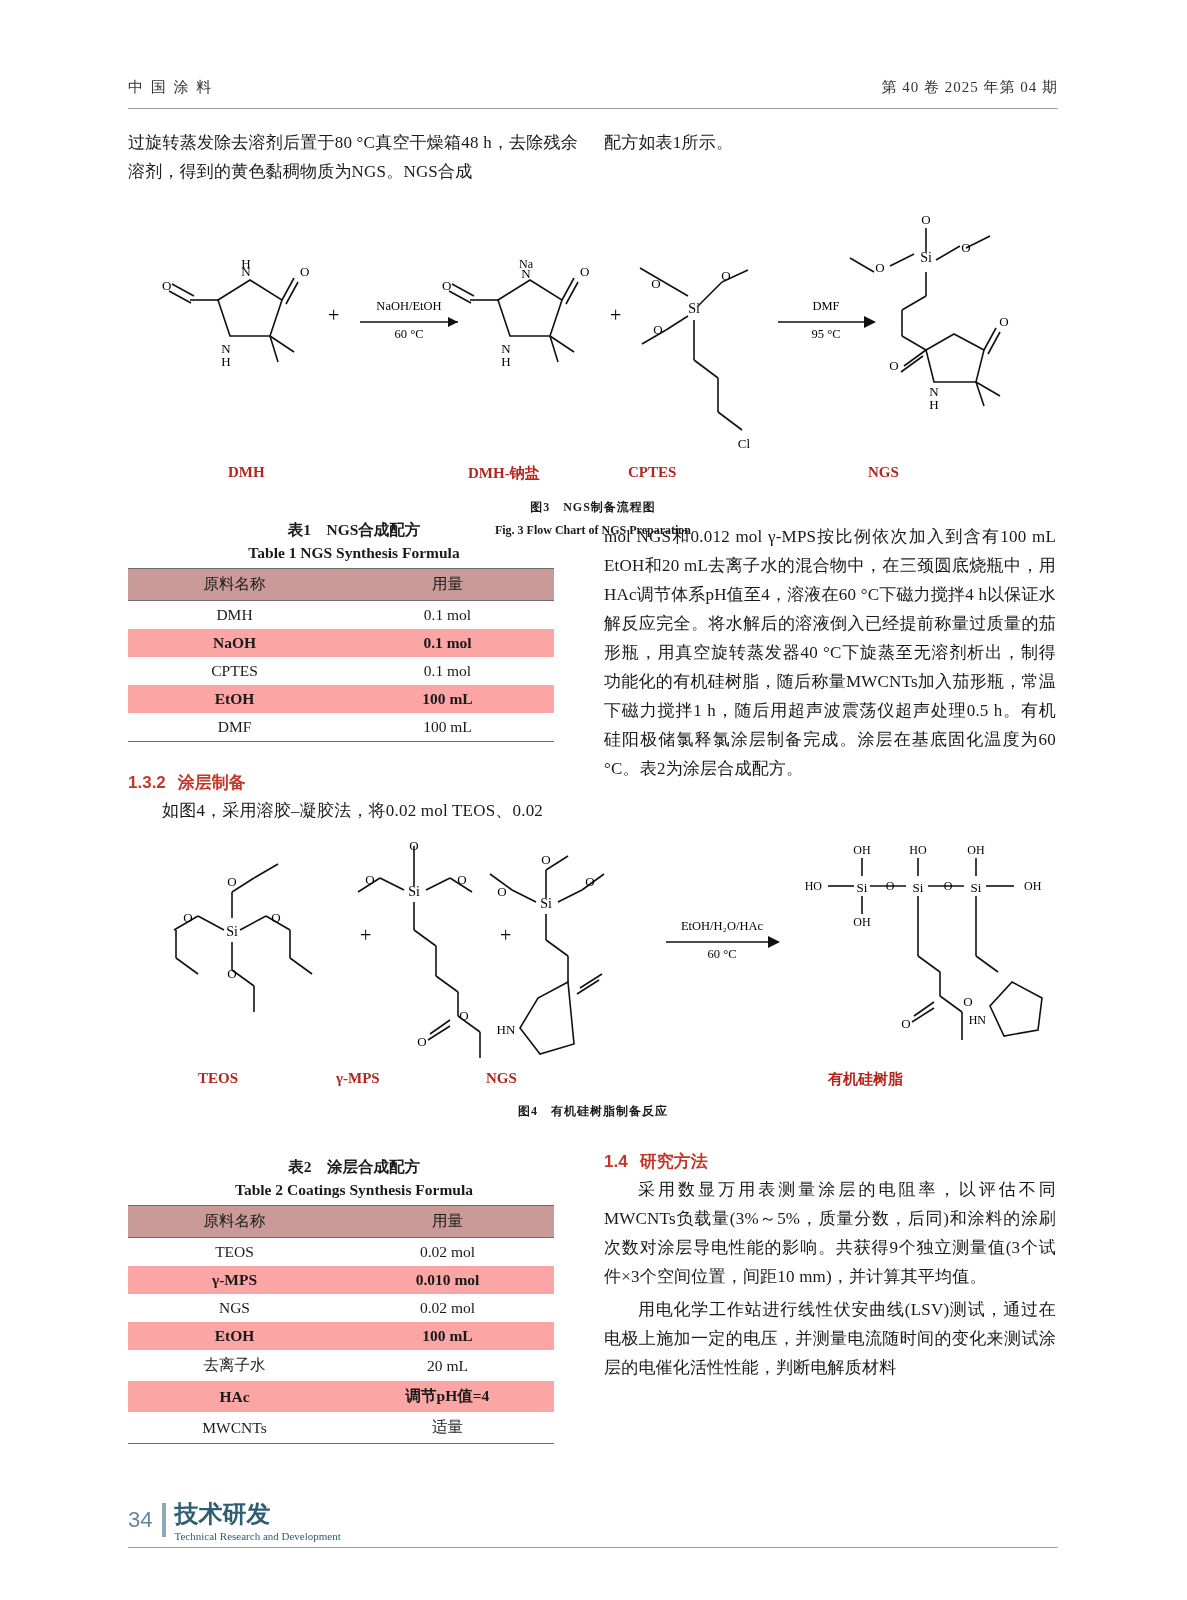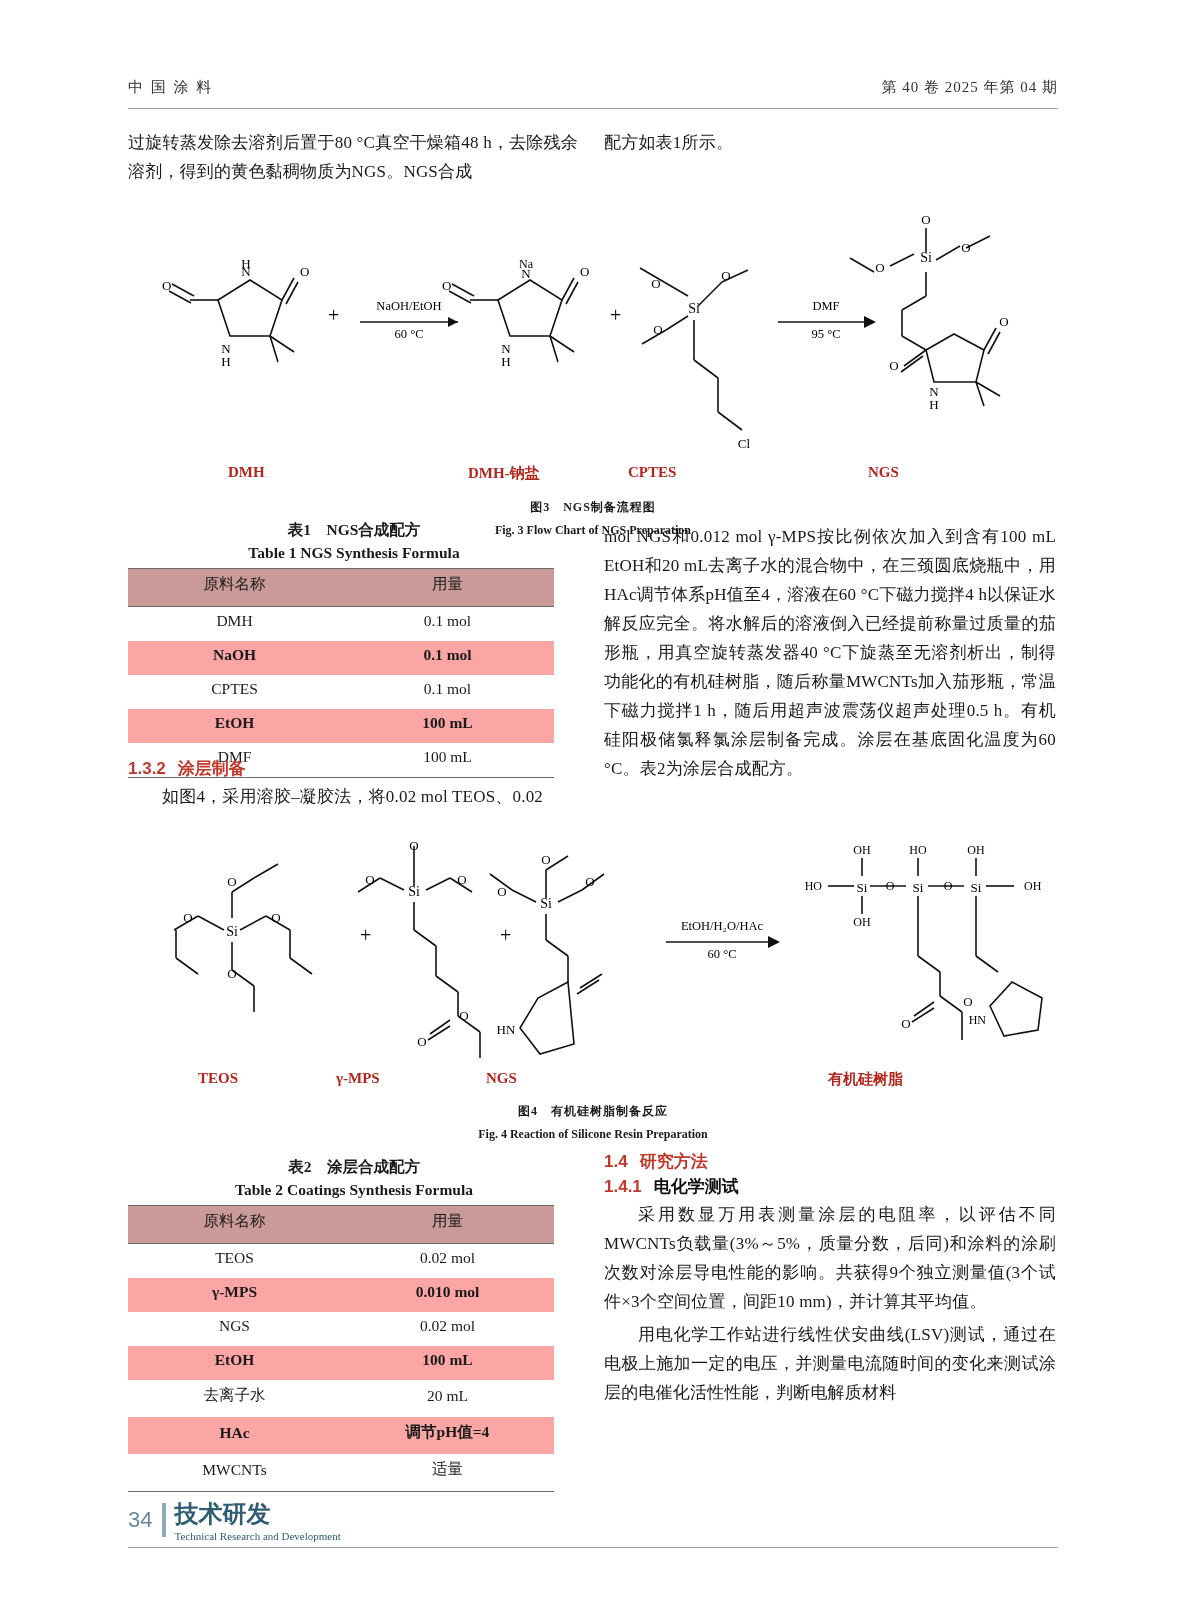--- a/index.html
+++ b/index.html
@@ -56,38 +56,38 @@
   .table-title {
     text-align:center; font-weight:bold; font-size:15.5px; line-height:23px;
   }
   table.data {
     border-collapse:collapse;
     width:426px;
     margin:4px 0 0 0;
     font-size:15.5px;
   }
   table.data th, table.data td {
-    padding:5px 0 11px 0;
+    padding:5px 0 5px 0;
     text-align:center;
     font-weight:normal;
   }
   table.data thead th {
     background:#c99a97;
     font-weight:normal;
     border-top:1.6px solid #6b6b6b;
     border-bottom:1px solid #6b6b6b;
   }
   table.data tbody tr.alt td { background:#fca5a5;font-weight:bold; }
   table.data tbody tr:last-child td { border-bottom:1.6px solid #6b6b6b; }
   table.data col.c1 { width:50%; }
   table.data col.c2 { width:50%; }
 
   
   h4.sec {
-    margin:2px 0 2px 0;
+    margin:16px 0 2px 0;
     font-size:17px;
     font-family:"Liberation Sans", sans-serif;
     font-weight:bold;
     color:#c0392b;
   }
   h4.sec .num { margin-right:12px; }
 
   
   .footer {
     position:absolute; left:128px; bottom:58px; width:930px;
@@ -403,21 +403,20 @@
 
     <div style="position:relative; height:26px; margin-top:-4px;">
       <span class="label-red" style="position:absolute; left:70px;">TEOS</span>
       <span class="label-red" style="position:absolute; left:208px;">γ-MPS</span>
       <span class="label-red" style="position:absolute; left:358px;">NGS</span>
       <span class="label-red" style="position:absolute; left:700px;">有机硅树脂</span>
     </div>
 
     <div class="fig-caption" style="margin-top:4px;">
       <div class="cn">图4　有机硅树脂制备反应</div>
-      <div>Fig. 4    Reaction of Silicone Resin Preparation</div>
     </div>
   </div>
 
   <div style="position:absolute; left:128px; top:1155px; width:452px;">
     <div class="table-title">表2　涂层合成配方</div>
     <div class="table-title">Table 2    Coatings Synthesis Formula</div>
     <table class="data">
       <colgroup>
           <col class="c1">
           <col class="c2">
@@ -458,23 +457,20 @@
             <td>适量</td>
           </tr>
       </tbody>
     </table>
   </div>
 
   <div style="position:absolute; left:604px; top:1150px; width:452px;">
     <h4 class="sec" style="margin-top:0;">
       <span class="num">1.4</span><span>研究方法</span>
     </h4>
-    <h4 class="sec">
-      <span class="num">1.4.1</span><span class="black" style="color:#111;">电化学测试</span>
-    </h4>
     <p class="body indent">采用数显万用表测量涂层的电阻率，以评估不同MWCNTs负载量(3%～5%，质量分数，后同)和涂料的涂刷次数对涂层导电性能的影响。共获得9个独立测量值(3个试件×3个空间位置，间距10 mm)，并计算其平均值。</p>
     <p class="body indent">用电化学工作站进行线性伏安曲线(LSV)测试，通过在电极上施加一定的电压，并测量电流随时间的变化来测试涂层的电催化活性性能，判断电解质材料</p>
   </div>
 
   <div class="footer-rule"></div>
   <div class="footer">
     <div class="pg">34</div>
     <div class="bar"></div>
     <div>
       <span class="t1">技术研发</span>

